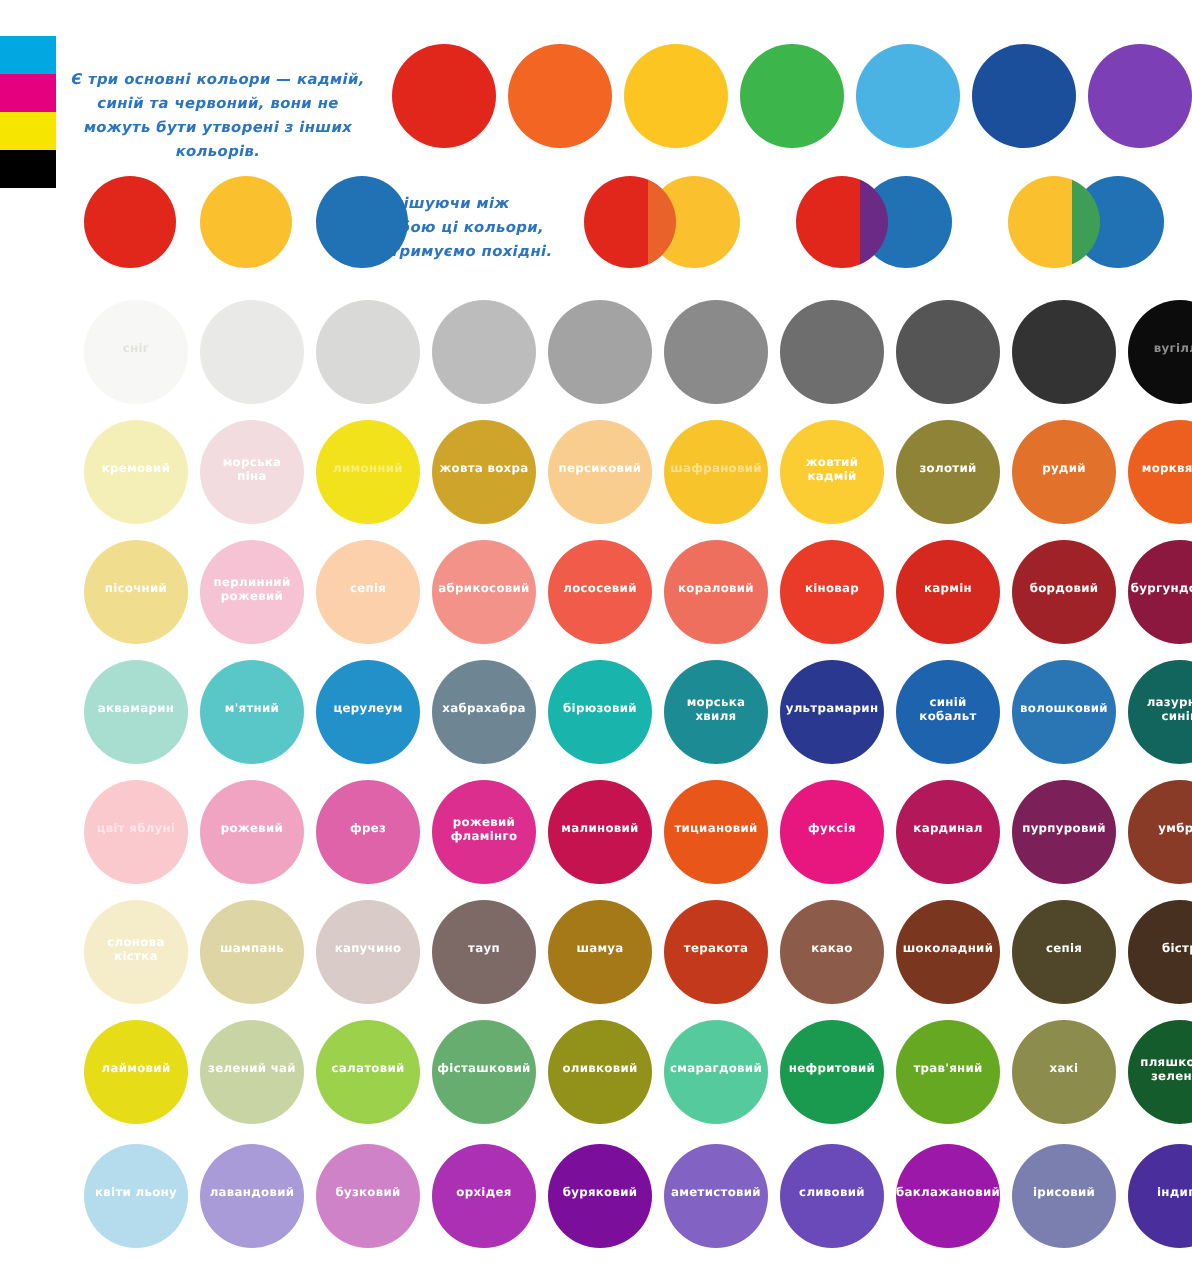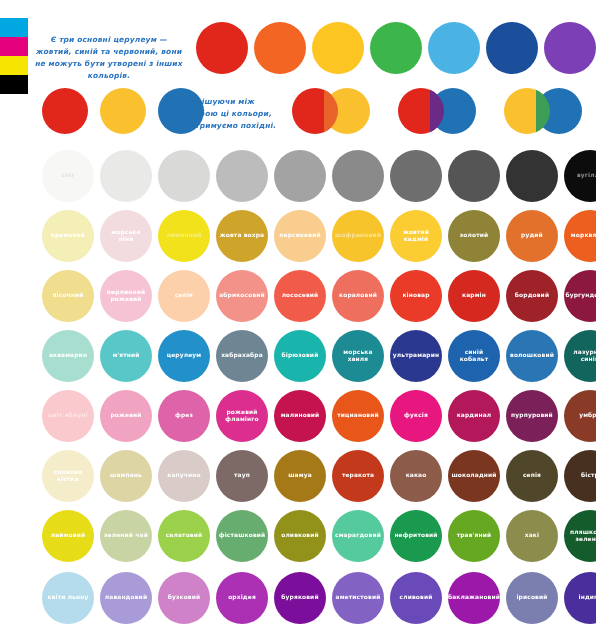--- a/index.html
+++ b/index.html
@@ -69,21 +69,21 @@
 
 <div class="page">
 
   <div class="cmyk">
       <i style="background: rgb(0, 167, 225);"></i>
       <i style="background: rgb(229, 0, 125);"></i>
       <i style="background: rgb(246, 229, 0);"></i>
       <i style="background: rgb(0, 0, 0);"></i>
     </div>
 
-  <div class="intro intro-1">Є три основні церулеум — жовтий, синій та червоний, вони не можуть бути утворені з інших кольорів.</div>
+  <div class="intro intro-1">Є три основні кольори — кадмій, синій та червоний, вони не можуть бути утворені з інших кольорів.</div>
   <div class="intro intro-2">Змішуючи між собою ці кольори, отримуємо похідні.</div>
 
   <div class="row top-row" id="row-0" style="top: 22px;">
       <div class="circ" style="width: 52px; height: 52px; left: 176px; top: 0px; background: rgb(225, 38, 28);"></div>
       <div class="circ" style="width: 52px; height: 52px; left: 234px; top: 0px; background: rgb(242, 101, 34);"></div>
       <div class="circ" style="width: 52px; height: 52px; left: 292px; top: 0px; background: rgb(252, 197, 33);"></div>
       <div class="circ" style="width: 52px; height: 52px; left: 350px; top: 0px; background: rgb(60, 181, 74);"></div>
       <div class="circ" style="width: 52px; height: 52px; left: 408px; top: 0px; background: rgb(74, 179, 227);"></div>
       <div class="circ" style="width: 52px; height: 52px; left: 466px; top: 0px; background: rgb(27, 79, 156);"></div>
       <div class="circ" style="width: 52px; height: 52px; left: 524px; top: 0px; background: rgb(125, 63, 181);"></div>

